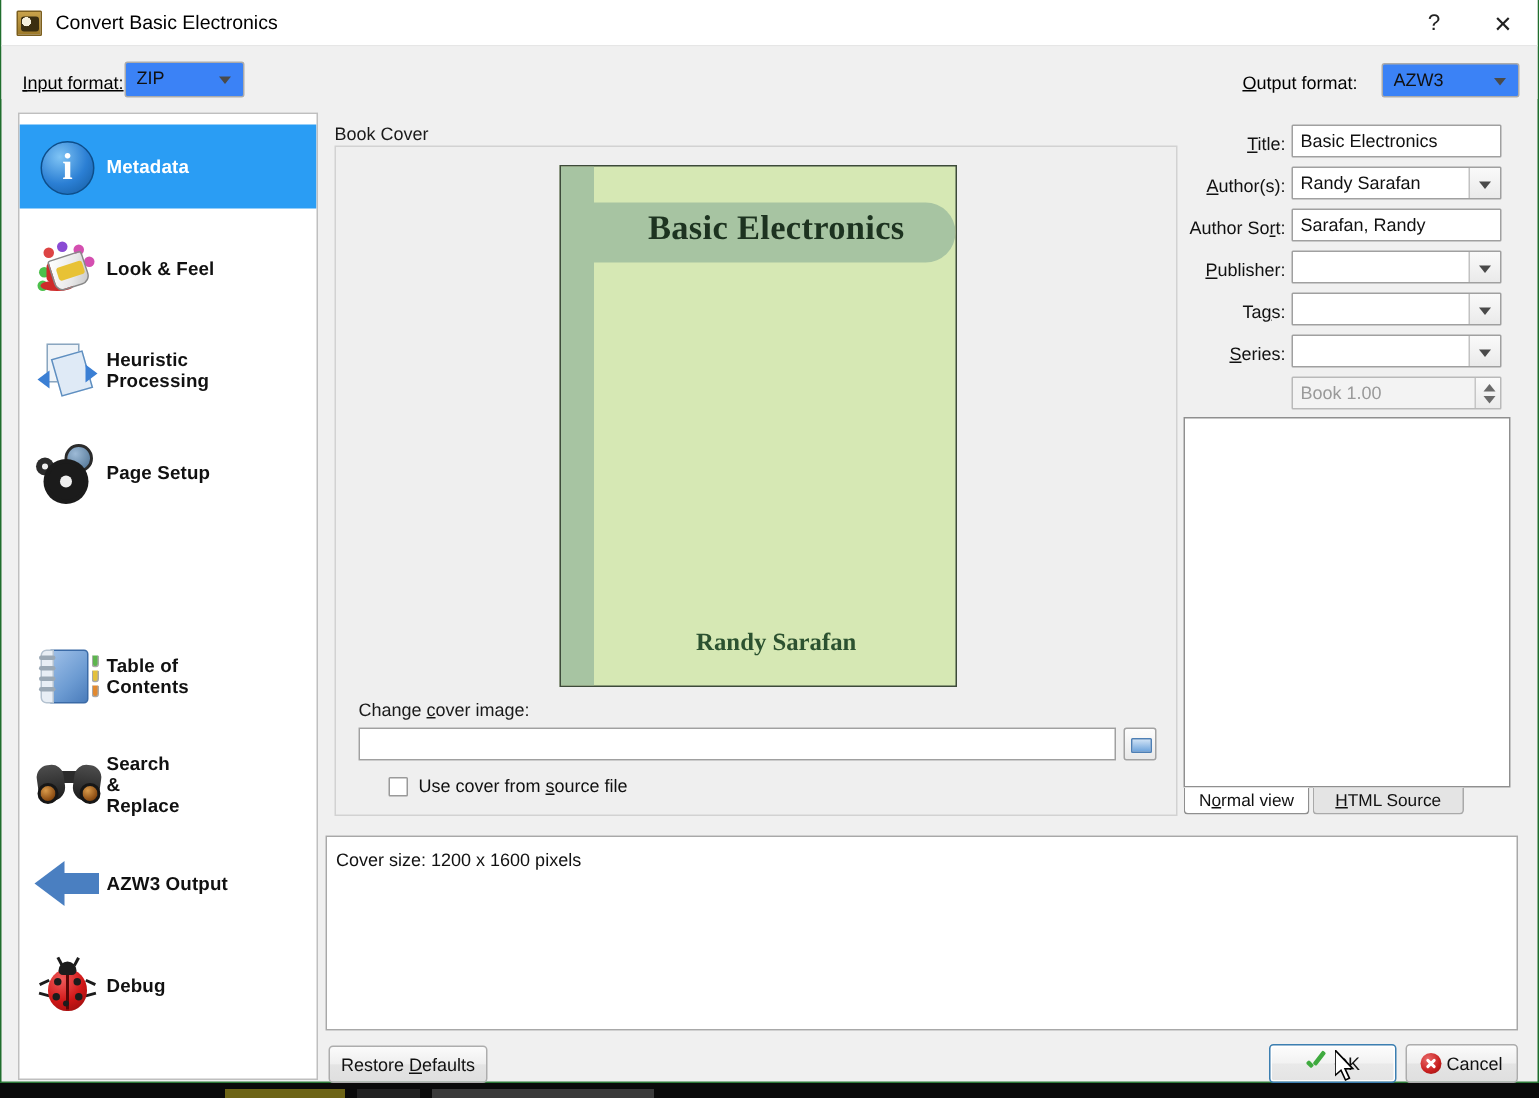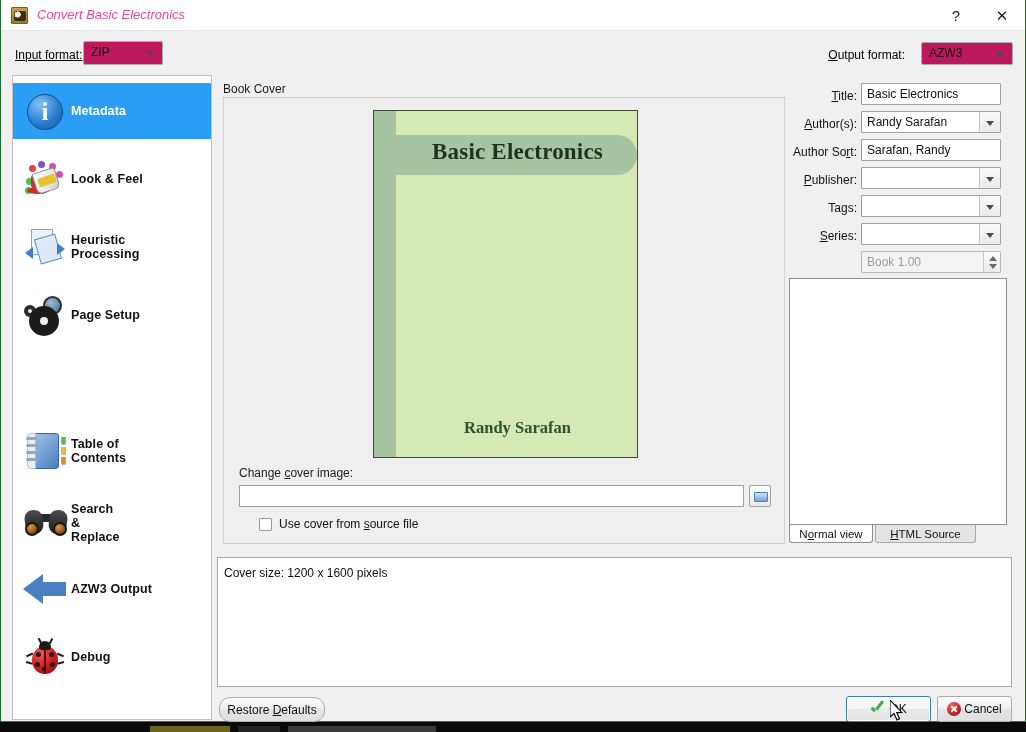--- a/index.html
+++ b/index.html
@@ -49,23 +49,22 @@
     border-radius: 1px;
   }
   .title-icon::before {
     content: ""; position: absolute; left: 2px; top: 3px;
     width: 12px; height: 10px;
     background: radial-gradient(circle at 30% 35%, #f5f0dd 0 28%, #3a2e10 30% 100%);
     border-radius: 2px;
   }
   .title-text {
     position: absolute; left: 36px; top: 7px;
-    font-size: 13px; color: #ec4899;
+    font-size: 13px; color: #000000;
     font-family: "Liberation Sans", sans-serif;
-    font-style: italic;
   }
   .win-btn {
     position: absolute; top: 0; height: 31px; width: 46px;
     display: flex; align-items: center; justify-content: center;
     font-size: 15px; color: #222; background: transparent;
     border: none; cursor: default;
   }
   .win-help { right: 46px; }
   .win-close { right: 0; }
 
@@ -75,21 +74,21 @@
     width: 1024px; height: 35px;
     background: #f0f0f0;
   }
   .lbl { font-size: 12px; color: #000; }
   .u { text-decoration: underline; }
   #input-format-label { position: absolute; left: 14px; top: 48px; text-decoration: underline; }
   #output-format-label { position: absolute; right: 120px; top: 48px; }
 
   .combo {
     position: absolute;
-    background: #be185d;
+    background: #3b82f6;
     border: 1px solid #ababab;
     border-radius: 2px;
     height: 22px;
     font-size: 12px;
   }
   .combo .cv {
     position: absolute; left: 7px; top: 3px;
     font-size: 12px; color: #111;
     white-space: nowrap; overflow: hidden;
   }
@@ -395,21 +394,21 @@
   #tab-html-source { left: 86px; width: 101px; }
 
   
   .btn {
     position: absolute; height: 25px;
     background: linear-gradient(180deg,#fbfbfb 0%, #efefef 48%, #e4e4e4 52%, #dfdfdf 100%);
     border: 1px solid #adadad; border-radius: 3px;
     display: flex; align-items: center; justify-content: center;
     font-size: 12px; color: #111;
   }
-  #restore-defaults-button { left: 218px; top: 697px; width: 106px; border-radius: 11px; }
+  #restore-defaults-button { left: 218px; top: 697px; width: 106px; }
   #ok-button {
     left: 845px; top: 696px; width: 85px; height: 26px;
     border: 1px solid #3c7fb1; box-shadow: inset 0 0 0 1px #ffffff;
     background: linear-gradient(180deg,#fdfdfd 0%, #f2f2f2 48%, #e9e9e9 52%, #e4e4e4 100%);
   }
   #cancel-button { left: 936px; top: 696px; width: 75px; height: 26px; }
   .ok-check {
     position: relative; width: 15px; height: 13px; margin-right: 4px;
   }
   .ok-check::before {

